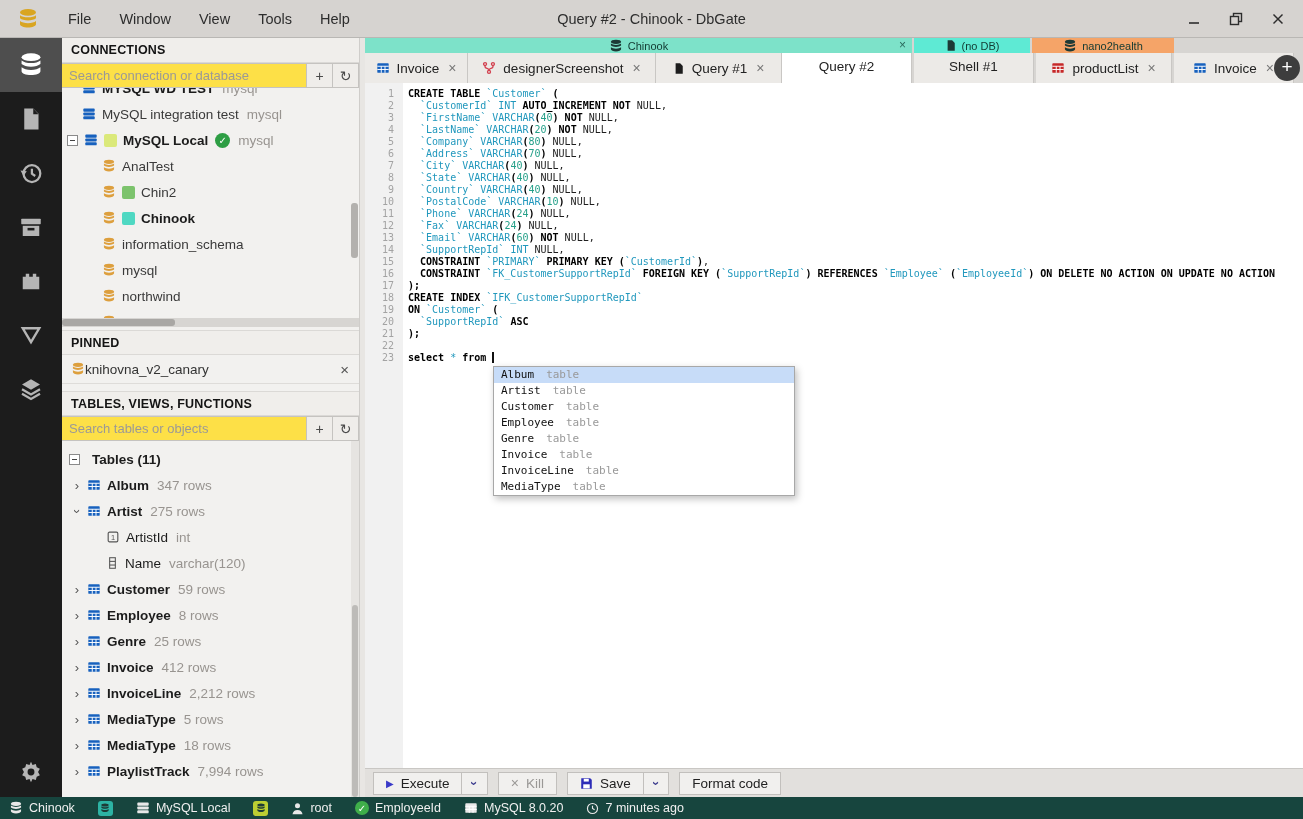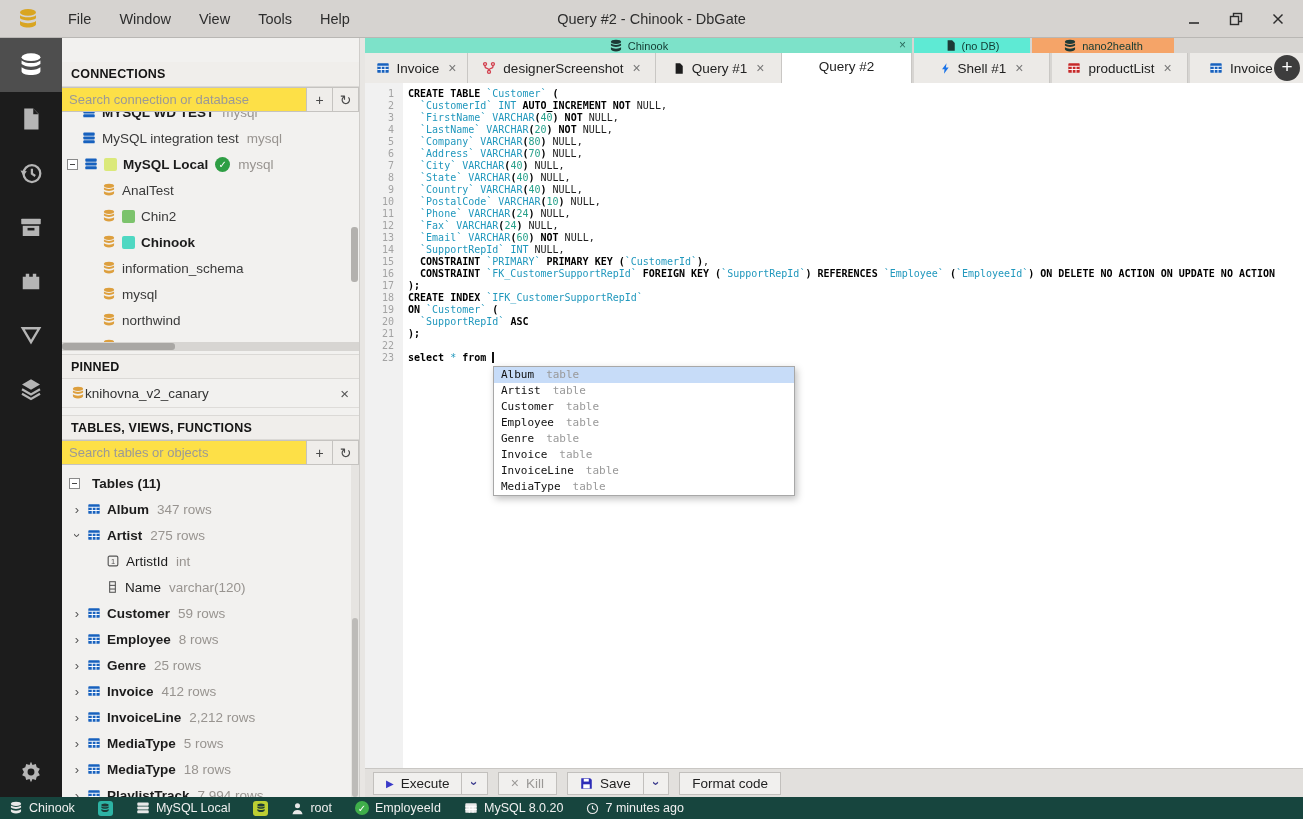--- a/index.html
+++ b/index.html
@@ -190,21 +190,21 @@
     <div class="rail-spacer"></div>
     <div class="rail-bottom">
       <svg width="24" height="24" viewBox="0 0 16 16" fill="currentColor">
           <path d="M8 1.2l1 2.1 2.2-.6.6 2.2 2.1 1-1.2 2.1 1.2 2.1-2.1 1-.6 2.2-2.2-.6-1 2.1-1-2.1-2.2.6-.6-2.2-2.1-1L3.3 8 2.1 5.9l2.1-1 .6-2.2 2.2.6z"></path>
           <circle cx="8" cy="8" r="2.3" fill="#1c1c1c"></circle>
         </svg>
     </div>
   </div>
 
   <aside class="sidepanel">
-    <div class="widget-header" style="border-top:none;margin-top:24px;">CONNECTIONS</div>
+    <div class="widget-header" style="border-top:none;">CONNECTIONS</div>
     <div class="searchrow">
       <input placeholder="Search connection or database" style="">
       <span class="sq-btn">+</span>
       <span class="sq-btn">↻</span>
     </div>
     <div class="conn-list" id="conn-list">
         <div class="tree-row" style="margin-top: -13px; padding-left: 20px;">
           <span class="icon">
             <svg width="14" height="14" viewBox="0 0 16 16" fill="#1761be">
               <rect x="1.5" y="1.8" width="13" height="3.5" rx="1"></rect>
@@ -609,21 +609,21 @@
         <div class="tab active" style="width: 130px; flex-direction: column;">
           <span class="icon">
             <svg width="12" height="13" viewBox="0 0 16 16" fill="#1d1d1d">
               <path d="M3.5 1h6l3.5 3.5V15h-9.5z"></path>
             </svg>
           </span>
           <span>Query #2</span>
           <span class="x">×</span>
         </div>
         <span class="tab-gap"></span>
-        <div class="tab" style="width: 136px;">
+        <div class="tab" style="width: 120px; flex-direction: column;">
           <span class="icon">
             <svg width="11" height="13" viewBox="0 0 16 16" fill="#1a73e8">
               <path d="M9.5.5 3 9h3.6L5.8 15.5 12.6 6.5H8.6z"></path>
             </svg>
           </span>
           <span>Shell #1</span>
           <span class="x">×</span>
         </div>
         <span class="tab-gap"></span>
         <div class="tab" style="width: 136px;">

